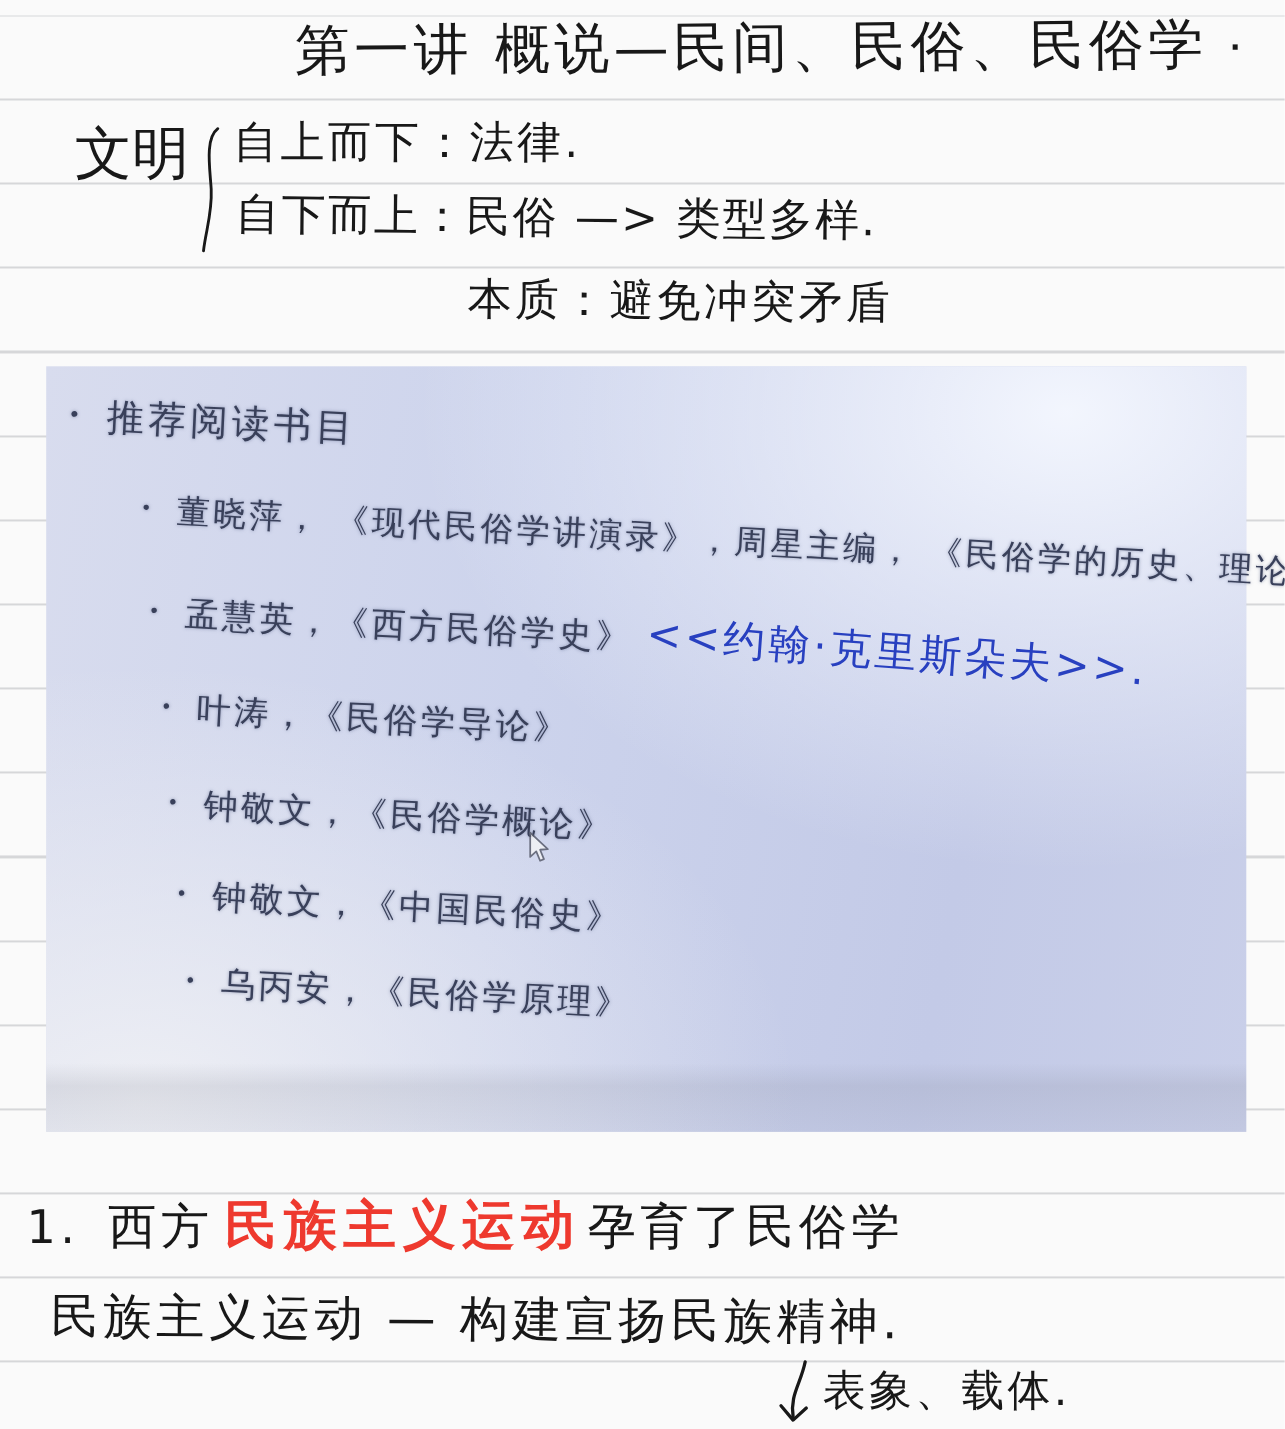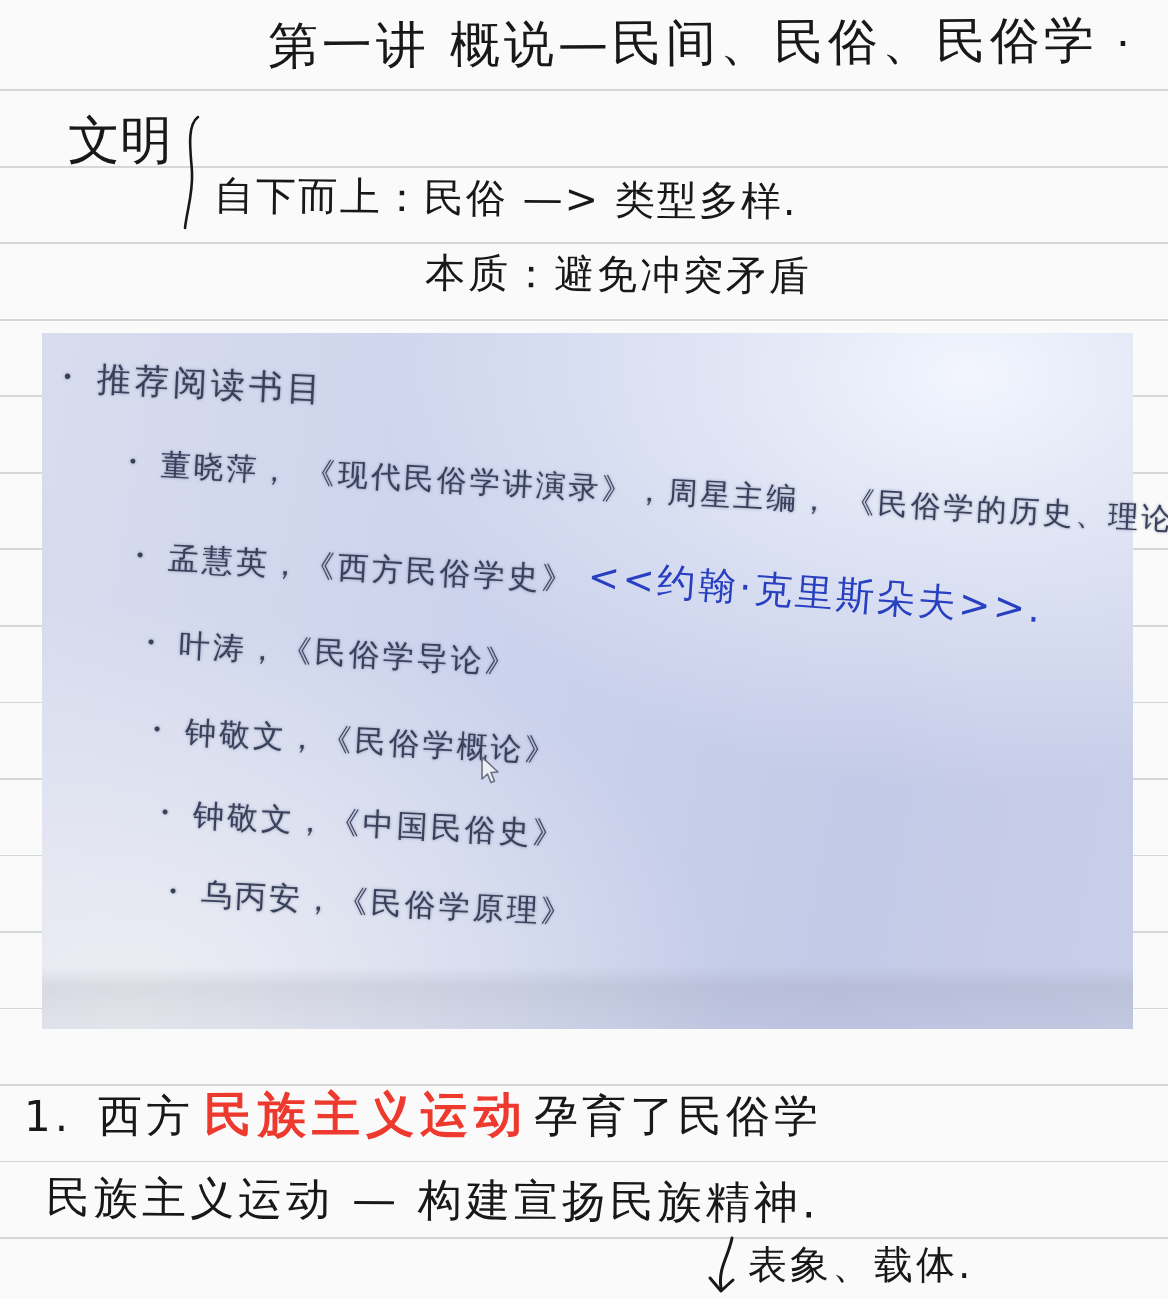--- a/index.html
+++ b/index.html
@@ -69,20 +69,21 @@
 
 <div class="page">
 
   <div class="abs ink title">第一讲 概说—民间、民俗、民俗学</div>
   <div class="abs ink tickmark">·</div>
 
   <div class="abs ink wenming">文明</div>
   <svg class="abs" style="left:178px;top:114px;" width="26" height="118" viewBox="0 0 26 118">
     <path d="M20,3 C8,12 13,40 14,58 C15,80 9,96 7,114" fill="none" stroke="#181818" stroke-width="2.6" stroke-linecap="round"></path>
   </svg>
+  <div class="abs ink topdown">自上而下：法律.</div>
   <div class="abs ink bottomup">自下而上：民俗 —&gt; 类型多样.</div>
   <div class="abs ink essence">本质：避免冲突矛盾</div>
 
   <div class="abs slide">
     <div class="slide-line sl-heading"><span class="slide-bullet">•</span><span>推荐阅读书目</span></div>
 
     <div class="slide-line sl-item1"><span class="slide-bullet">•</span><span>董晓萍， 《现代民俗学讲演录》，周星主编， 《民俗学的历史、理论与方法》</span></div>
 
     <div class="slide-line sl-item2"><span class="slide-bullet">•</span><span>孟慧英，《西方民俗学史》</span></div>
 

